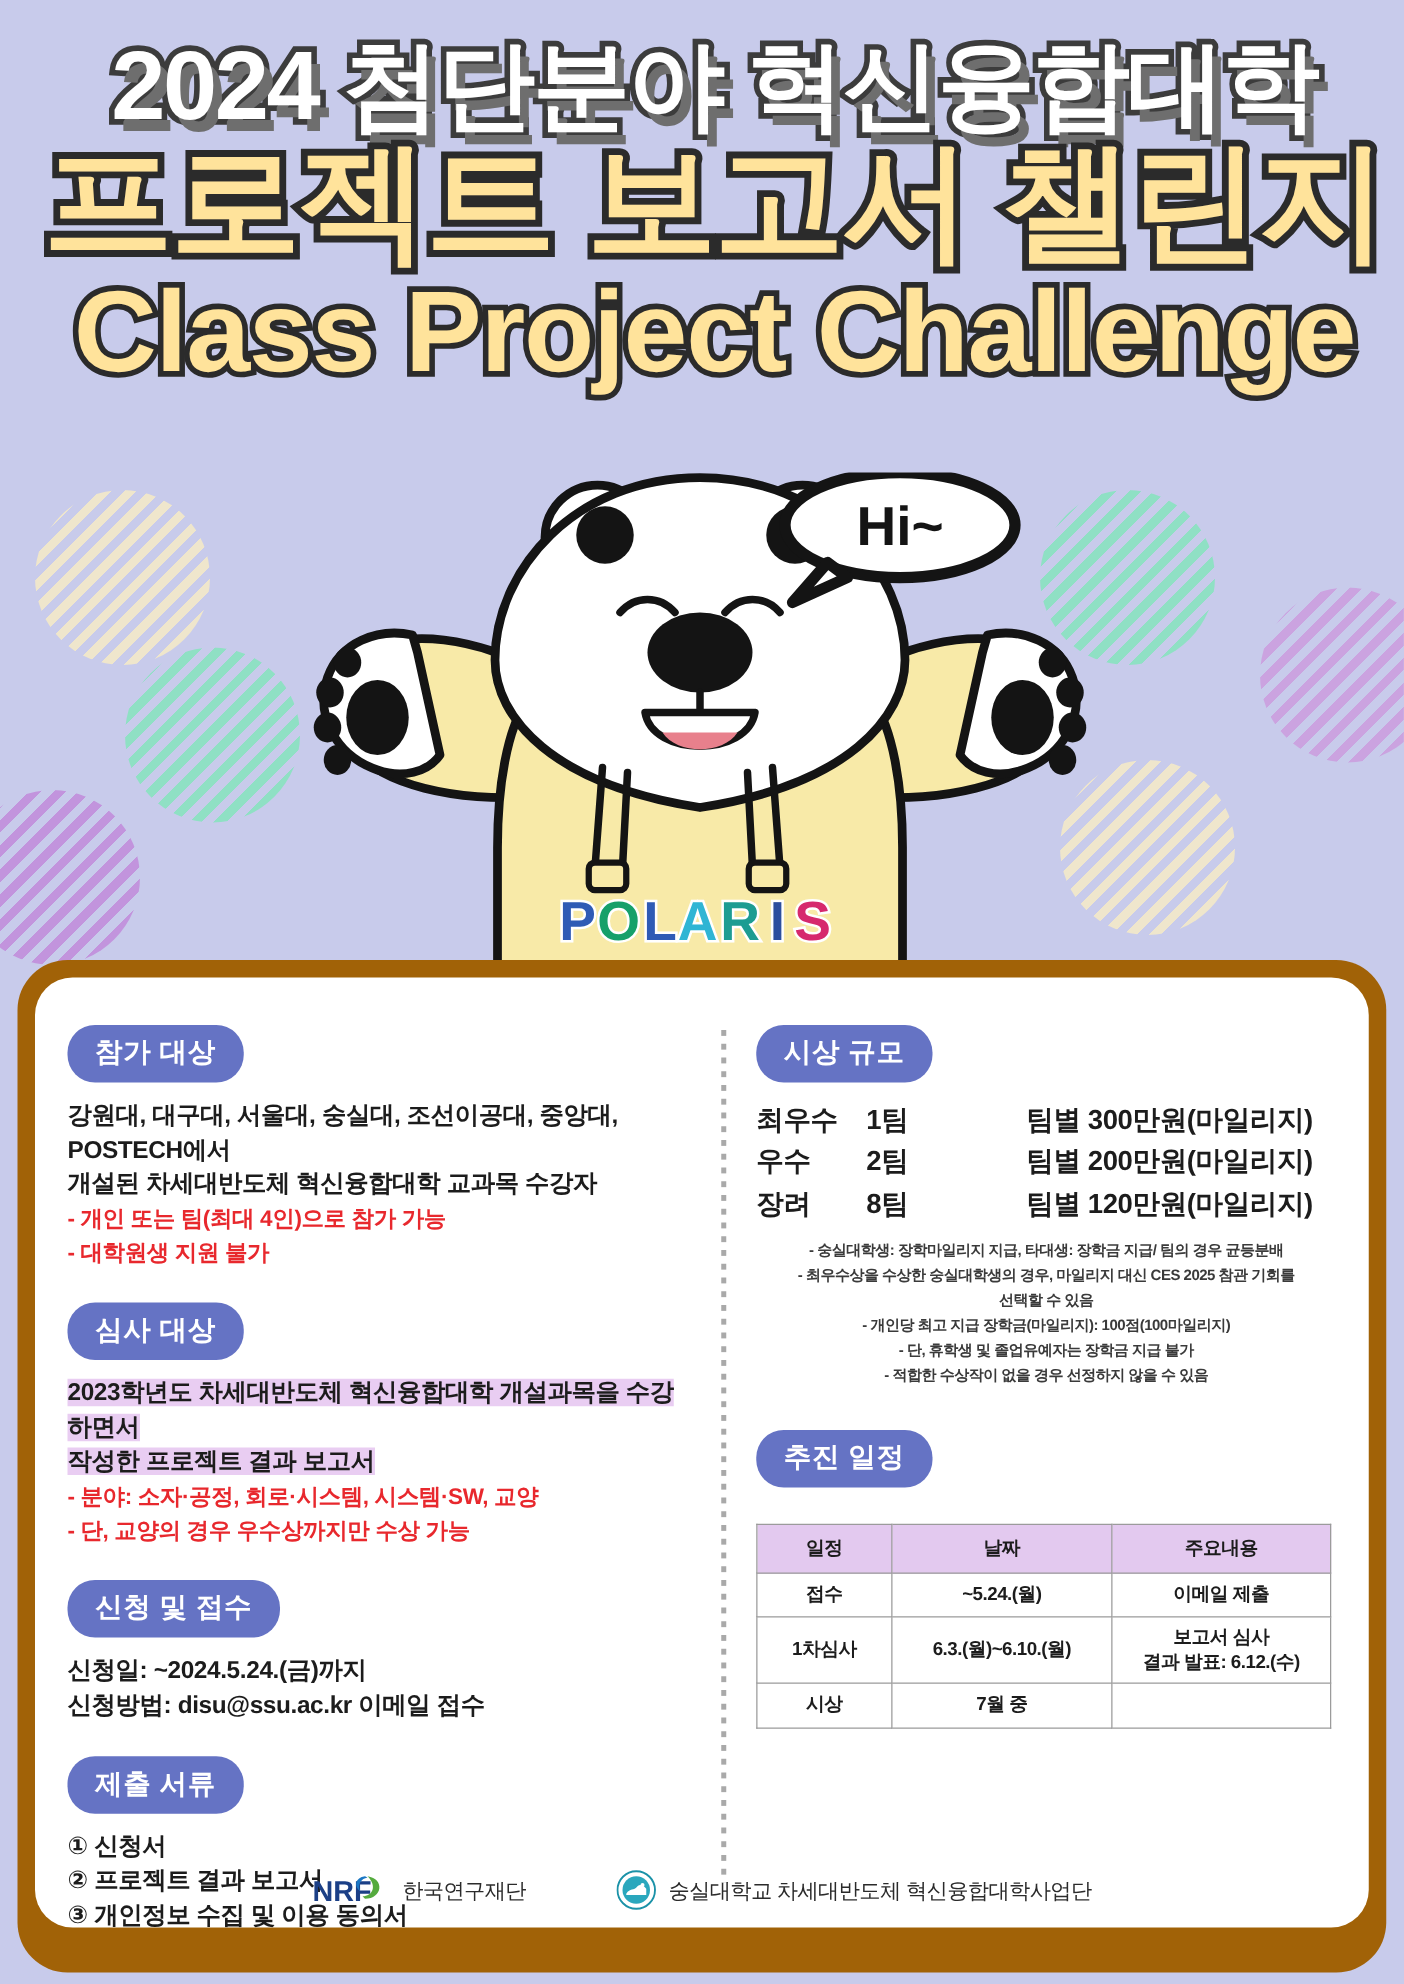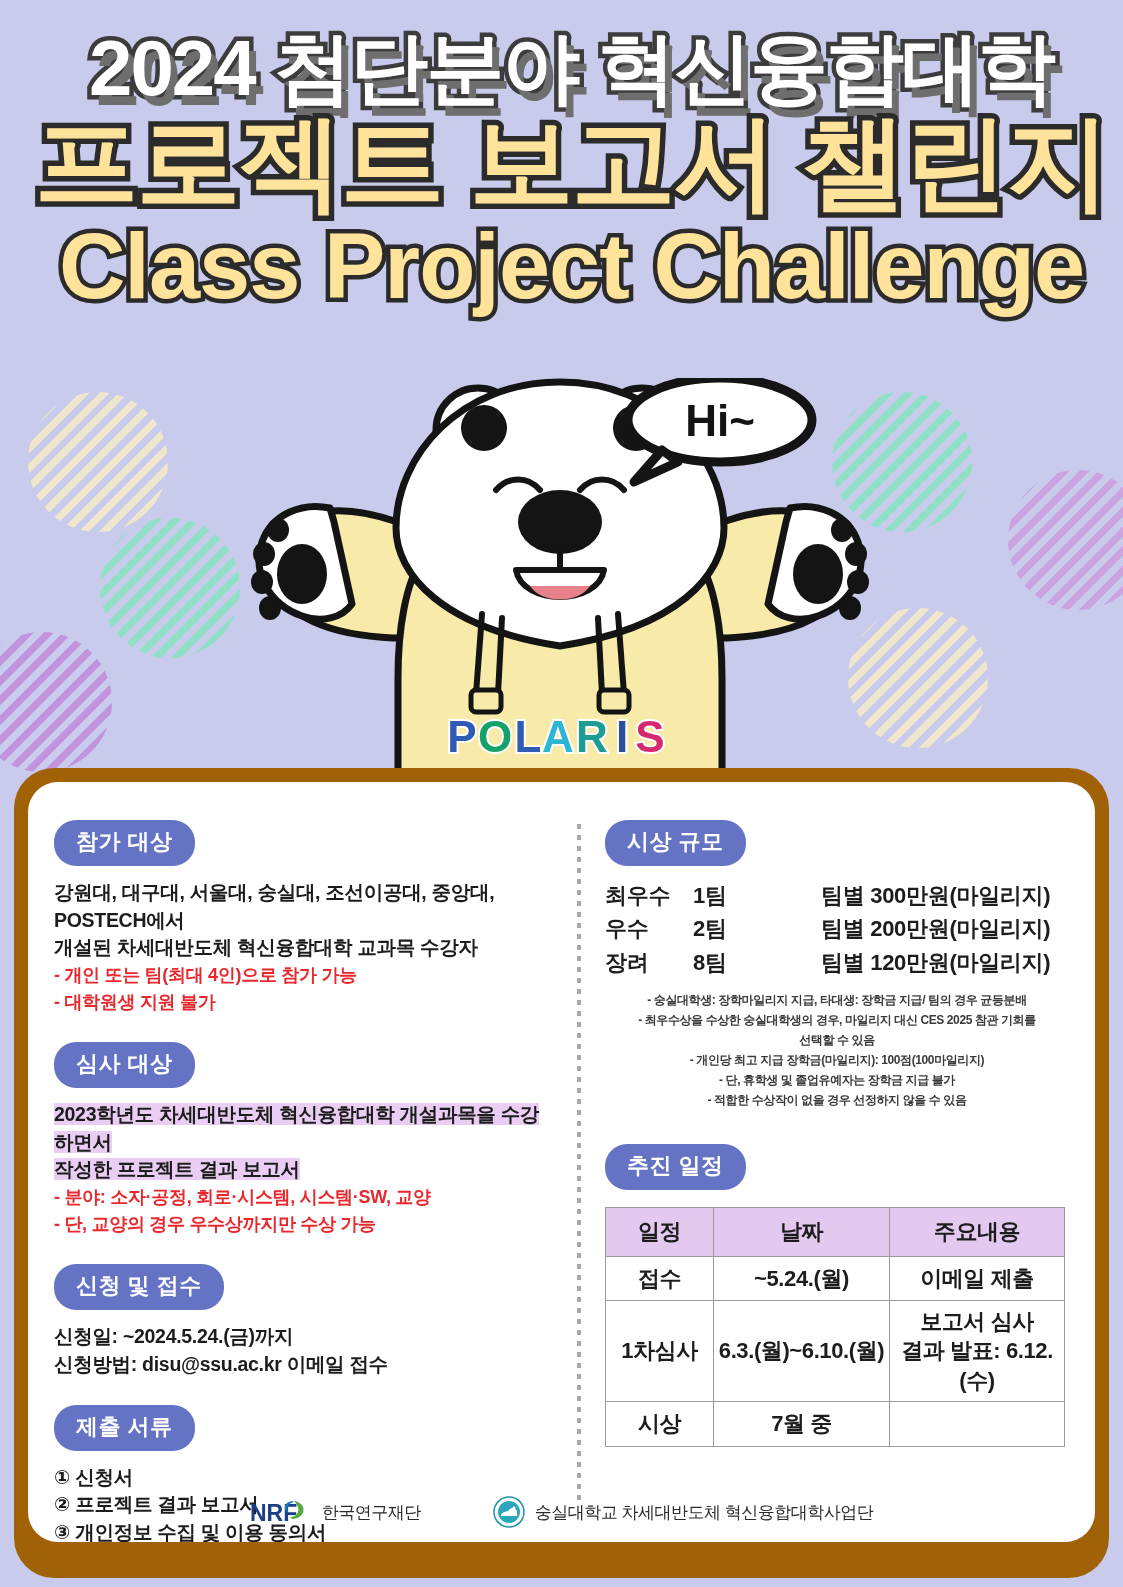--- a/index.html
+++ b/index.html
@@ -71,21 +71,21 @@
   .hl     { background:#e9cdf2; display:inline; box-decoration-break:clone; -webkit-box-decoration-break:clone; }
   .note   { font-size:12px; font-weight:bold; color:#3a3a3a; line-height:1.58; letter-spacing:-0.4px;text-align:center; }
   .note div { margin-bottom:1px; }
 
   
   .prize { display:flex; font-size:22px; font-weight:bold; color:#1c1c1c; line-height:1.52; letter-spacing:-0.3px; }
   .prize .p1 { width:88px; }
   .prize .p2 { width:128px; }
 
   
-  table.sched { border-collapse:collapse; width:460px; margin-top:4px; font-size:22px; font-weight:bold; color:#1c1c1c; }
+  table.sched { border-collapse:collapse; width:460px; margin-top:16px; font-size:15px; font-weight:bold; color:#1c1c1c; }
   table.sched th, table.sched td {
     border:1px solid #9b9b9b; text-align:center; padding:7px 4px; letter-spacing:-0.4px; line-height:1.34;
   }
   table.sched th { background:#e3c9ef; font-weight:bold; padding:9px 4px; }
   table.sched td.tall { padding:6px 4px; }
 
   
   .logos { position:absolute; left:0; bottom:14px; width:100%; display:flex; justify-content:center; align-items:center; gap:72px; }
   .logo-item { display:flex; align-items:center; gap:10px; }
   .logo-text { font-size:17px; font-weight:normal; color:#2b2b2b; letter-spacing:-0.5px; }

